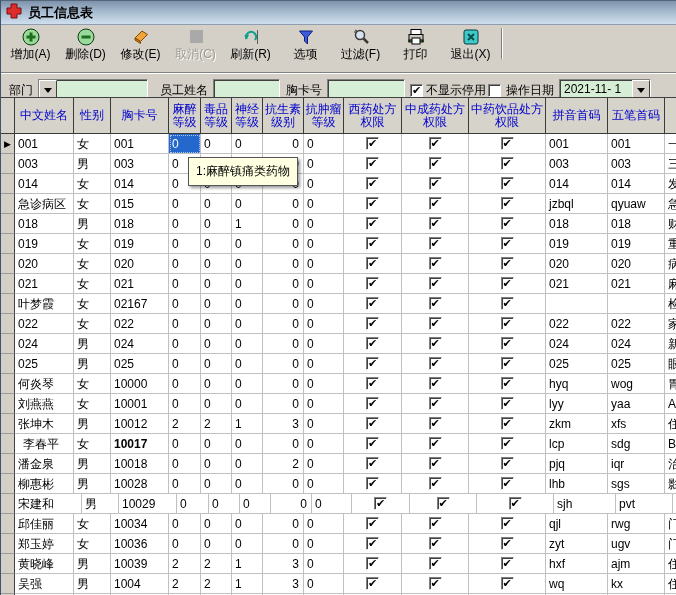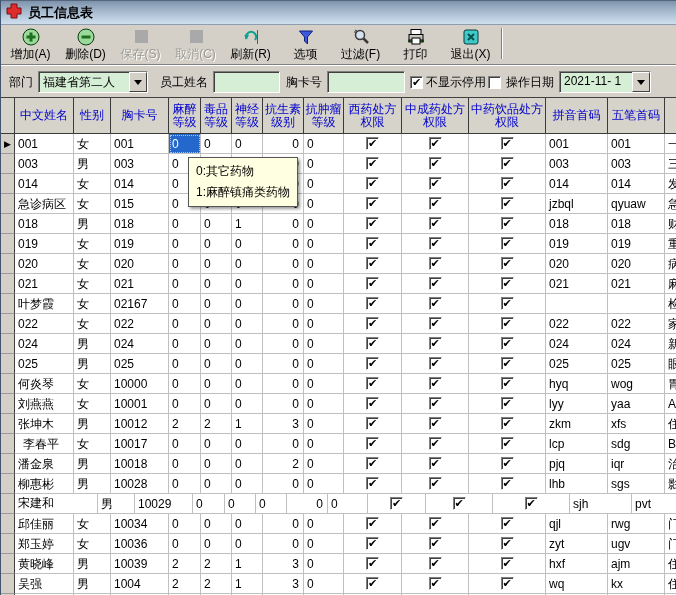--- a/index.html
+++ b/index.html
@@ -11,21 +11,21 @@
     border-left:1px solid #41566e;box-sizing:border-box;
   }
   
   .titlebar{
     height:23px;display:flex;align-items:center;padding:0 5px;
     background:linear-gradient(180deg,#7e93ab 0%,#a6bace 45%,#cfdfee 100%);
     border-top:1px solid #55677c;border-bottom:1px solid #8d9cae;
   }
   .titlebar .title{font-weight:bold;font-size:13px;margin-left:6px;}
   
-  .toolbar{height:38px;display:flex;align-items:flex-start;padding:1px 2px 0 2px;}
+  .toolbar{height:38px;display:flex;align-items:flex-start;padding:1px 2px 8px 2px;}
   .tbtn{width:55px;height:37px;display:flex;flex-direction:column;align-items:center;cursor:default;}
   .tbtn .ticon{height:21px;display:flex;align-items:flex-end;}
   .tbtn .tlabel{font-size:12px;line-height:15px;white-space:nowrap;}
   .tbtn.disabled .tlabel{color:#9c9a91;text-shadow:1px 1px 0 #ffffff;}
   .tsep{width:1px;height:31px;background:#808080;border-right:1px solid #fff;margin:2px 3px 0 3px;}
   
   .filterbar{
     height:34px;display:flex;align-items:center;padding-left:8px;
     border-top:1px solid #808080;box-shadow:inset 0 1px 0 #ffffff;
   }
@@ -105,27 +105,28 @@
       </div>
       <div class="tbtn">
         <span class="ticon">
           <svg width="20" height="20" viewBox="0 0 20 20">
             <circle cx="10" cy="10" r="8" fill="#9bd89b" stroke="#0b3d0b"></circle>
             <path d="M5.5 10h9" stroke="#1d6f1d" stroke-width="3"></path>
           </svg>
         </span>
         <span class="tlabel">删除(D)</span>
       </div>
-      <div class="tbtn disabled">
-        <span class="ticon">
-          <svg width="20" height="20" viewBox="0 0 20 20">
-            <rect x="4" y="3" width="13" height="13" fill="#a9a9a9"></rect>
-          </svg>
-        </span>
-        <span class="tlabel">保存(S)</span>
+      <div class="tbtn">
+        <span class="ticon">
+          <svg width="20" height="20" viewBox="0 0 20 20">
+            <path d="M4 11 L11 4 L16.5 7.5 L9.5 14.5 Z" fill="#f2a33a" stroke="#7c4a04"></path>
+            <path d="M4 11 L9.5 14.5 L9.5 16.5 L4 13 Z" fill="#d27f12" stroke="#7c4a04"></path>
+          </svg>
+        </span>
+        <span class="tlabel">修改(E)</span>
       </div>
       <div class="tbtn disabled">
         <span class="ticon">
           <svg width="20" height="20" viewBox="0 0 20 20">
             <rect x="4" y="3" width="13" height="13" fill="#a9a9a9"></rect>
           </svg>
         </span>
         <span class="tlabel">取消(C)</span>
       </div>
       <div class="tbtn">
@@ -175,21 +176,20 @@
           </svg>
         </span>
         <span class="tlabel">退出(X)</span>
       </div>
       <div class="tsep"></div>
     </div>
 
   <div class="filterbar">
     <span class="flabel">部门</span>
     <div class="combo sunken" style="width:110px;margin-right:12px;">
-      <span class="combo-text">福建省第二人</span>
       <span class="combo-btn">
           <span class="tri-down"></span>
         </span>
     </div>
     <span class="flabel">员工姓名</span>
     <input class="ginput sunken" style="width: 67px; margin-right: 6px; border-style: solid;" value="">
     <span class="flabel">胸卡号</span>
     <input class="ginput sunken" style="width: 78px; margin-right: 5px; border-style: solid;" value="">
     <span class="cbox sunken" id="cb-hide">✔</span>
     <span class="flabel" style="margin-left:3px;margin-right:2px;">不显示停用</span>
@@ -564,21 +564,21 @@
             <span class="cbox sunken">✔</span>
           </div>
           <div class="gcell" style="width: 62px;">zkm</div>
           <div class="gcell" style="width: 57px;">xfs</div>
           <div class="gcell" style="width: 12px;">住</div>
         </div>
         <div class="grow">
           <div class="gcell ind" style="width: 14px;"></div>
           <div class="gcell" style="width: 59px; padding-left: 8px;">李春平</div>
           <div class="gcell" style="width: 37px;">女</div>
-          <div class="gcell" style="width: 58px;">10017</div>
+          <div class="gcell" style="width: 58px; font-weight: bold;">10017</div>
           <div class="gcell" style="width: 32px;">0</div>
           <div class="gcell" style="width: 31px;">0</div>
           <div class="gcell" style="width: 31px;">0</div>
           <div class="gcell num-r" style="width: 41px;">0</div>
           <div class="gcell" style="width: 40px;">0</div>
           <div class="gcell ccell" style="width: 58px;">
             <span class="cbox sunken">✔</span>
           </div>
           <div class="gcell ccell" style="width: 67px;">
             <span class="cbox sunken">✔</span>
@@ -631,21 +631,21 @@
           </div>
           <div class="gcell ccell" style="width: 77px;">
             <span class="cbox sunken">✔</span>
           </div>
           <div class="gcell" style="width: 62px;">lhb</div>
           <div class="gcell" style="width: 57px;">sgs</div>
           <div class="gcell" style="width: 12px;">影</div>
         </div>
         <div class="grow">
           <div class="gcell ind" style="width: 14px;"></div>
-          <div class="gcell" style="width: 83px; font-family: Liberation Mono, monospace;">宋建和</div>
+          <div class="gcell" style="width: 67px;">宋建和</div>
           <div class="gcell" style="width: 37px;">男</div>
           <div class="gcell" style="width: 58px;">10029</div>
           <div class="gcell" style="width: 32px;">0</div>
           <div class="gcell" style="width: 31px;">0</div>
           <div class="gcell" style="width: 31px;">0</div>
           <div class="gcell num-r" style="width: 41px;">0</div>
           <div class="gcell" style="width: 40px;">0</div>
           <div class="gcell ccell" style="width: 58px;">
             <span class="cbox sunken">✔</span>
           </div>
@@ -765,17 +765,16 @@
           <div class="gcell ccell" style="width: 67px;"></div>
           <div class="gcell ccell" style="width: 77px;"></div>
           <div class="gcell" style="width: 62px;"></div>
           <div class="gcell" style="width: 57px;"></div>
           <div class="gcell" style="width: 12px;"></div>
         </div>
       </div>
   </div>
 
   <div class="tooltip">
-    <div>0:其它药物</div>
     <div>1:麻醉镇痛类药物</div>
   </div>
 
 </div>
 
 </body></html>

